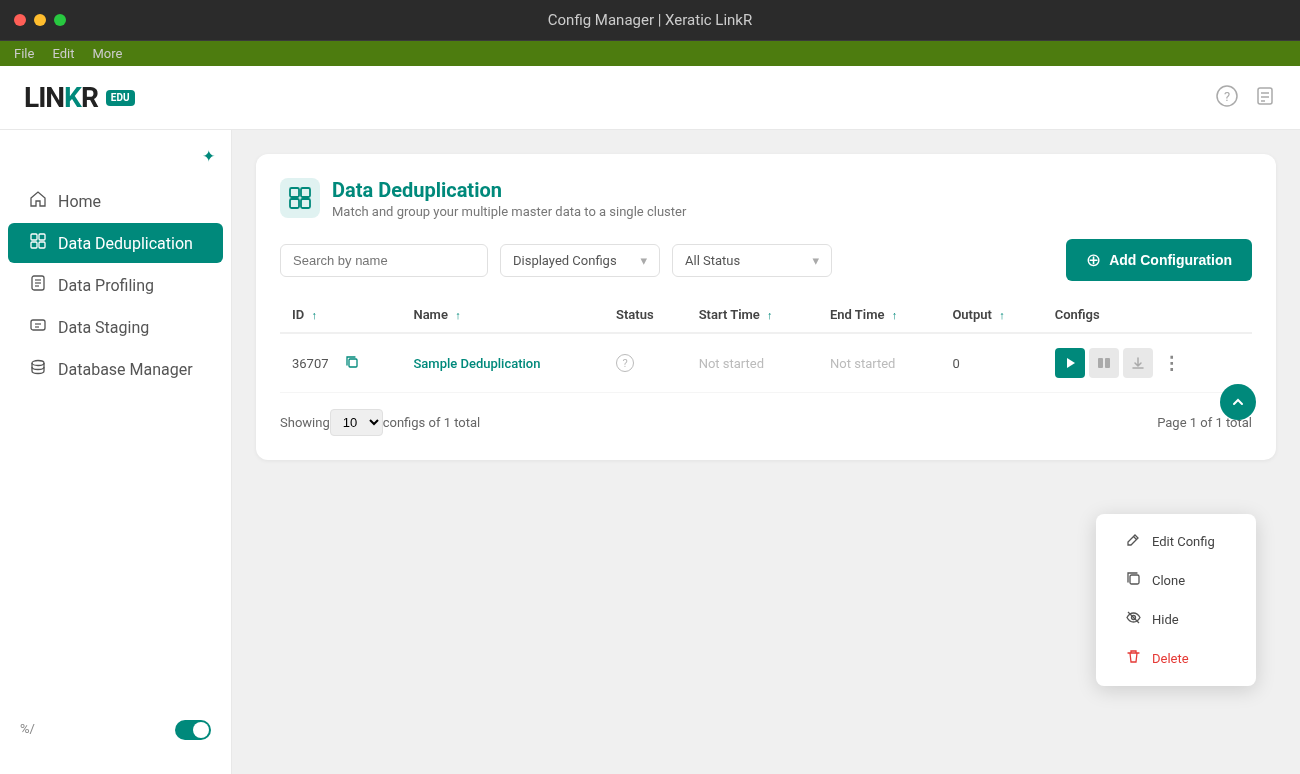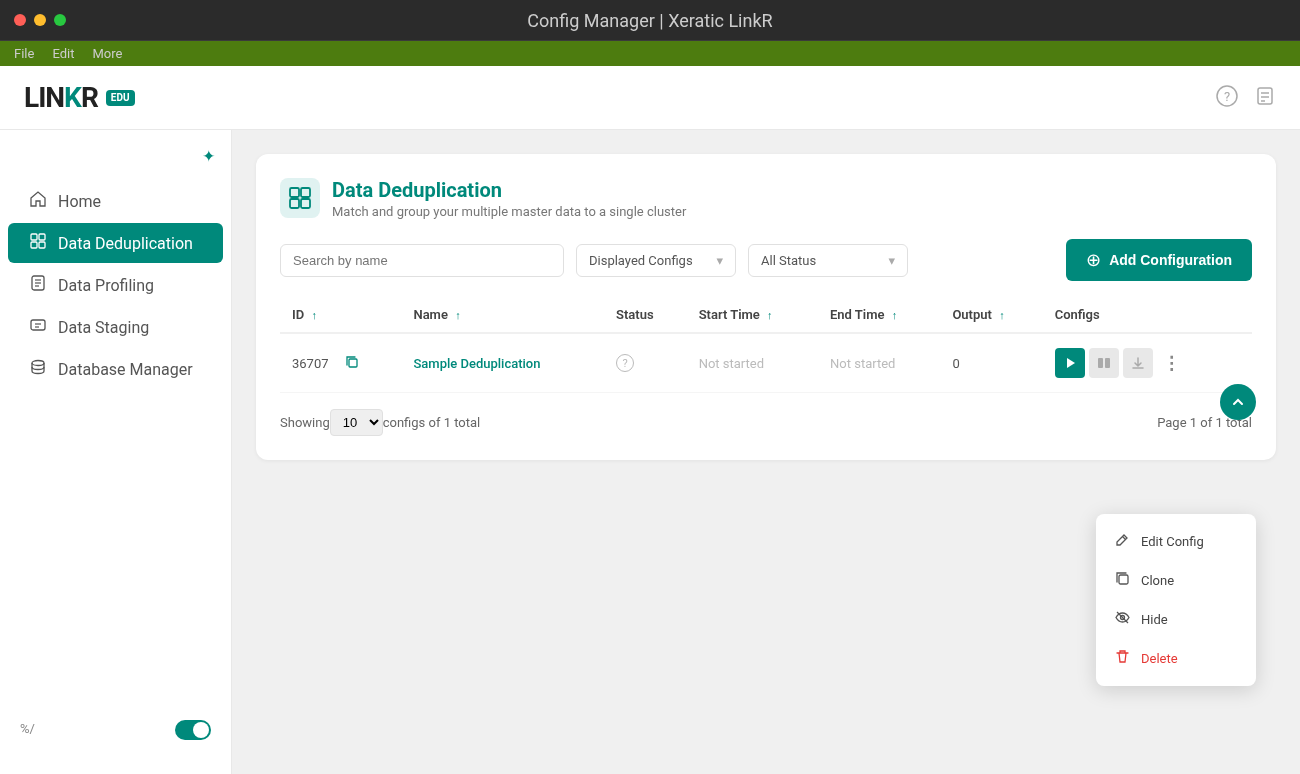--- a/index.html
+++ b/index.html
@@ -15,21 +15,21 @@
     .titlebar {
       background: #2b2b2b;
       height: 40px;
       display: flex;
       align-items: center;
       justify-content: center;
       position: relative;
     }
     .titlebar-title {
       color: #ccc;
-      font-size: 18px;
+      font-size: 15px;
     }
     .window-controls {
       position: absolute;
       left: 14px;
       display: flex;
       gap: 8px;
       align-items: center;
     }
     .btn-close { width: 12px; height: 12px; border-radius: 50%; background: #ff5f57; border: none; cursor: pointer; }
     .btn-min { width: 12px; height: 12px; border-radius: 50%; background: #ffbd2e; border: none; cursor: pointer; }
@@ -242,21 +242,21 @@
       gap: 12px;
       margin-top: 20px;
       margin-bottom: 16px;
     }
     .search-input {
       border: 1px solid #e0e0e0;
       border-radius: 6px;
       padding: 8px 12px;
       font-size: 13px;
       color: #999;
-      width: 284px;
+      width: 208px;
       outline: none;
     }
     .select-dropdown {
       border: 1px solid #e0e0e0;
       border-radius: 6px;
       padding: 8px 12px;
       font-size: 13px;
       color: #555;
       background: #fff;
       cursor: pointer;
@@ -372,21 +372,21 @@
       font-size: 18px;
       font-weight: 700;
     }
 
     
     .dropdown-menu {
       position: absolute;
       background: #fff;
       border-radius: 8px;
       box-shadow: 0 4px 20px rgba(0,0,0,0.15);
-      padding: 8px 1px;
+      padding: 8px 12px;
       min-width: 160px;
       z-index: 100;
       right: 20px;
       top: 360px;
     }
     .dropdown-item {
       display: flex;
       align-items: center;
       gap: 10px;
       padding: 10px 16px;

